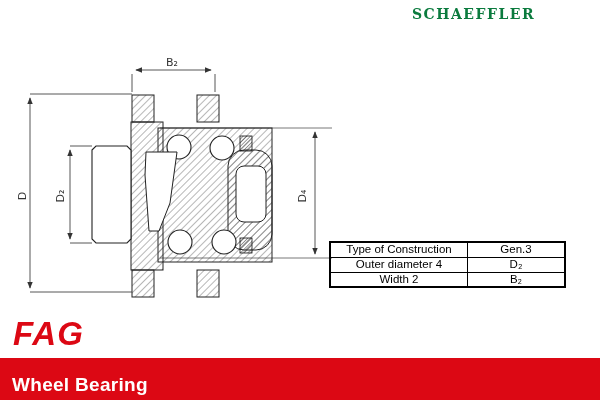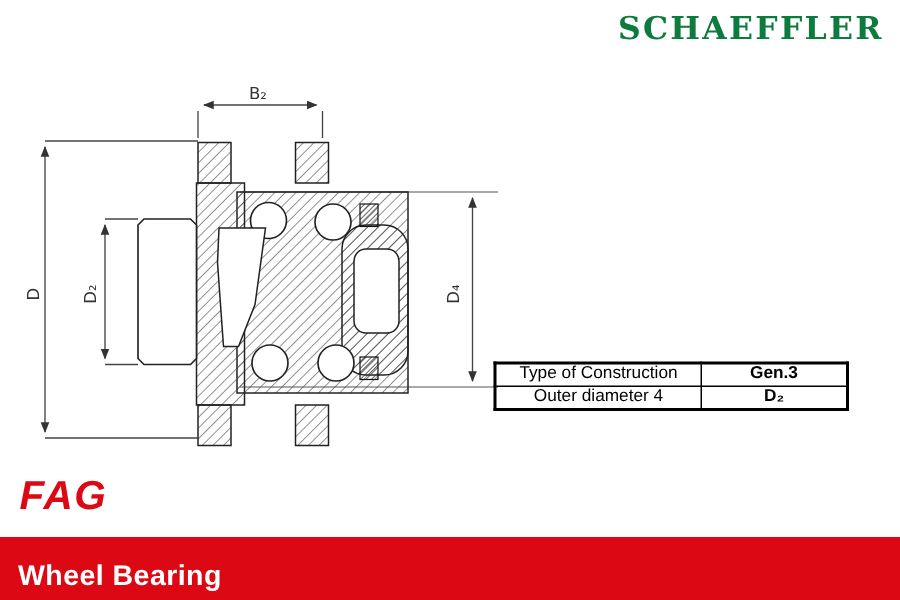--- a/index.html
+++ b/index.html
@@ -3,27 +3,27 @@
 <meta charset="utf-8">
 <style>
   html,body{margin:0;padding:0;}
   body{
     width:600px;height:400px;position:relative;background:#ffffff;
     font-family:"Liberation Sans", sans-serif;overflow:hidden;
   }
   
   .schaeffler{
     position:absolute;left:412px;top:6px;width:170px;
-    font-family:"DejaVu Serif", serif;font-weight:bold;font-size:21px;
+    font-family:"DejaVu Serif", serif;font-weight:bold;font-size:14px;
     letter-spacing:1.5px;color:#0B7B3E;white-space:nowrap;
   }
   .fag{
     position:absolute;left:13px;top:315px;
     font-family:"Liberation Sans", sans-serif;font-weight:bold;font-style:italic;
-    font-size:27px;letter-spacing:1px;color:#DC0814;white-space:nowrap;
+    font-size:33px;letter-spacing:1px;color:#DC0814;white-space:nowrap;
   }
   
   .footerbar{
     position:absolute;left:0;top:358px;width:600px;height:54px;
     background:#DC0814;display:flex;align-items:center;
   }
   .footerbar .title{
     color:#ffffff;font-weight:bold;font-size:19px;padding-left:12px;
     letter-spacing:0.3px;
   }
@@ -32,21 +32,21 @@
     position:absolute;left:329px;top:241px;width:234px;
     border-collapse:collapse;table-layout:fixed;
     font-size:11.5px;color:#000;
   }
   table.spec td{
     border:1px solid #000;height:13.8px;line-height:13px;
     text-align:center;vertical-align:middle;padding:0;overflow:hidden;
   }
   table.spec{border:2px solid #000;}
   td.c1{width:136px;}
-  td.c2{width:96px;font-weight:bold;}
+  td.c2{width:96px;}
   
   .drawing{position:absolute;left:0;top:0;}
   .dimtext{font-family:"DejaVu Sans", sans-serif;font-size:11px;fill:#333;}
 </style>
 </head>
 <body>
 
 <div class="schaeffler">SCHAEFFLER</div>
 
 <svg class="drawing" width="345" height="320" viewBox="0 0 345 320">
@@ -125,20 +125,24 @@
 <table class="spec">
   <tbody>
     <tr>
       <td class="c1">Type of Construction</td>
       <td class="c2">Gen.3</td>
     </tr>
     <tr>
       <td class="c1">Outer diameter 4</td>
       <td class="c2">D₂</td>
     </tr>
+    <tr>
+      <td class="c1">Width 2</td>
+      <td class="c2">B₂</td>
+    </tr>
   </tbody>
 </table>
 
 <div class="fag">FAG</div>
 
 <div class="footerbar">
   <span class="title">Wheel Bearing</span>
 </div>
 
 </body></html>

